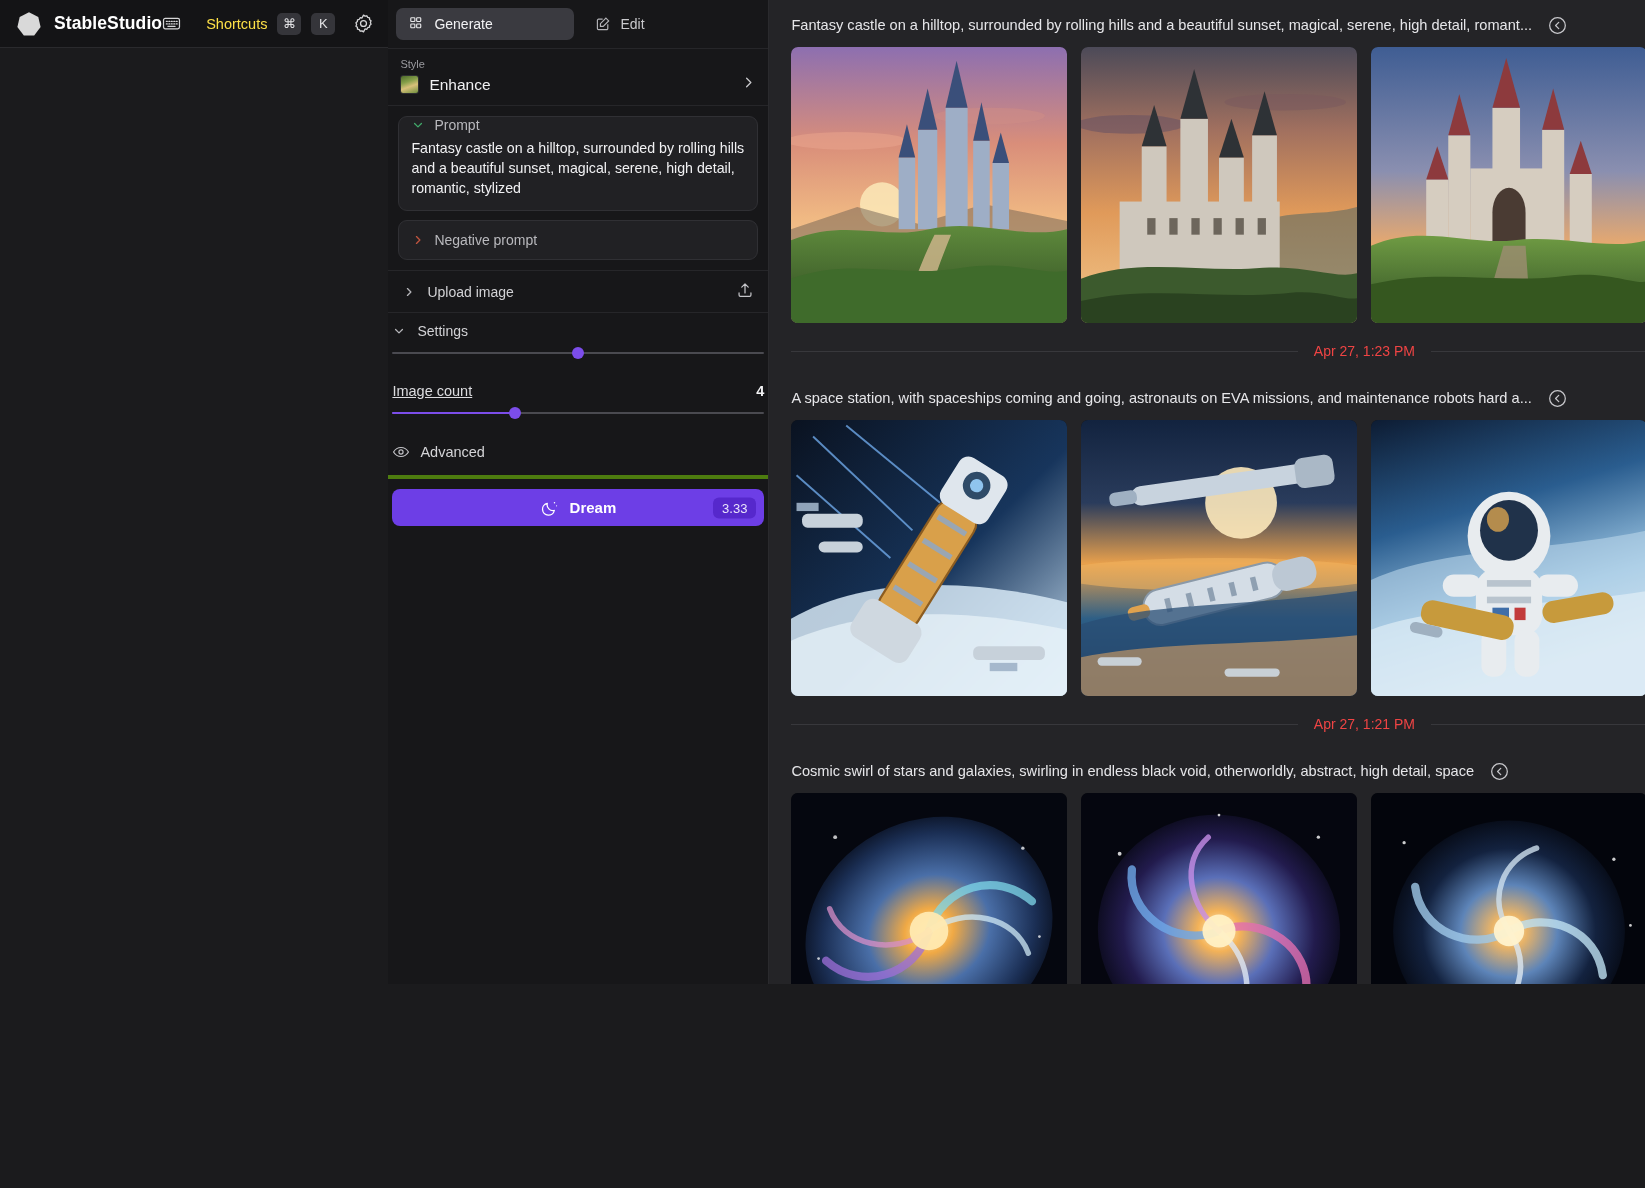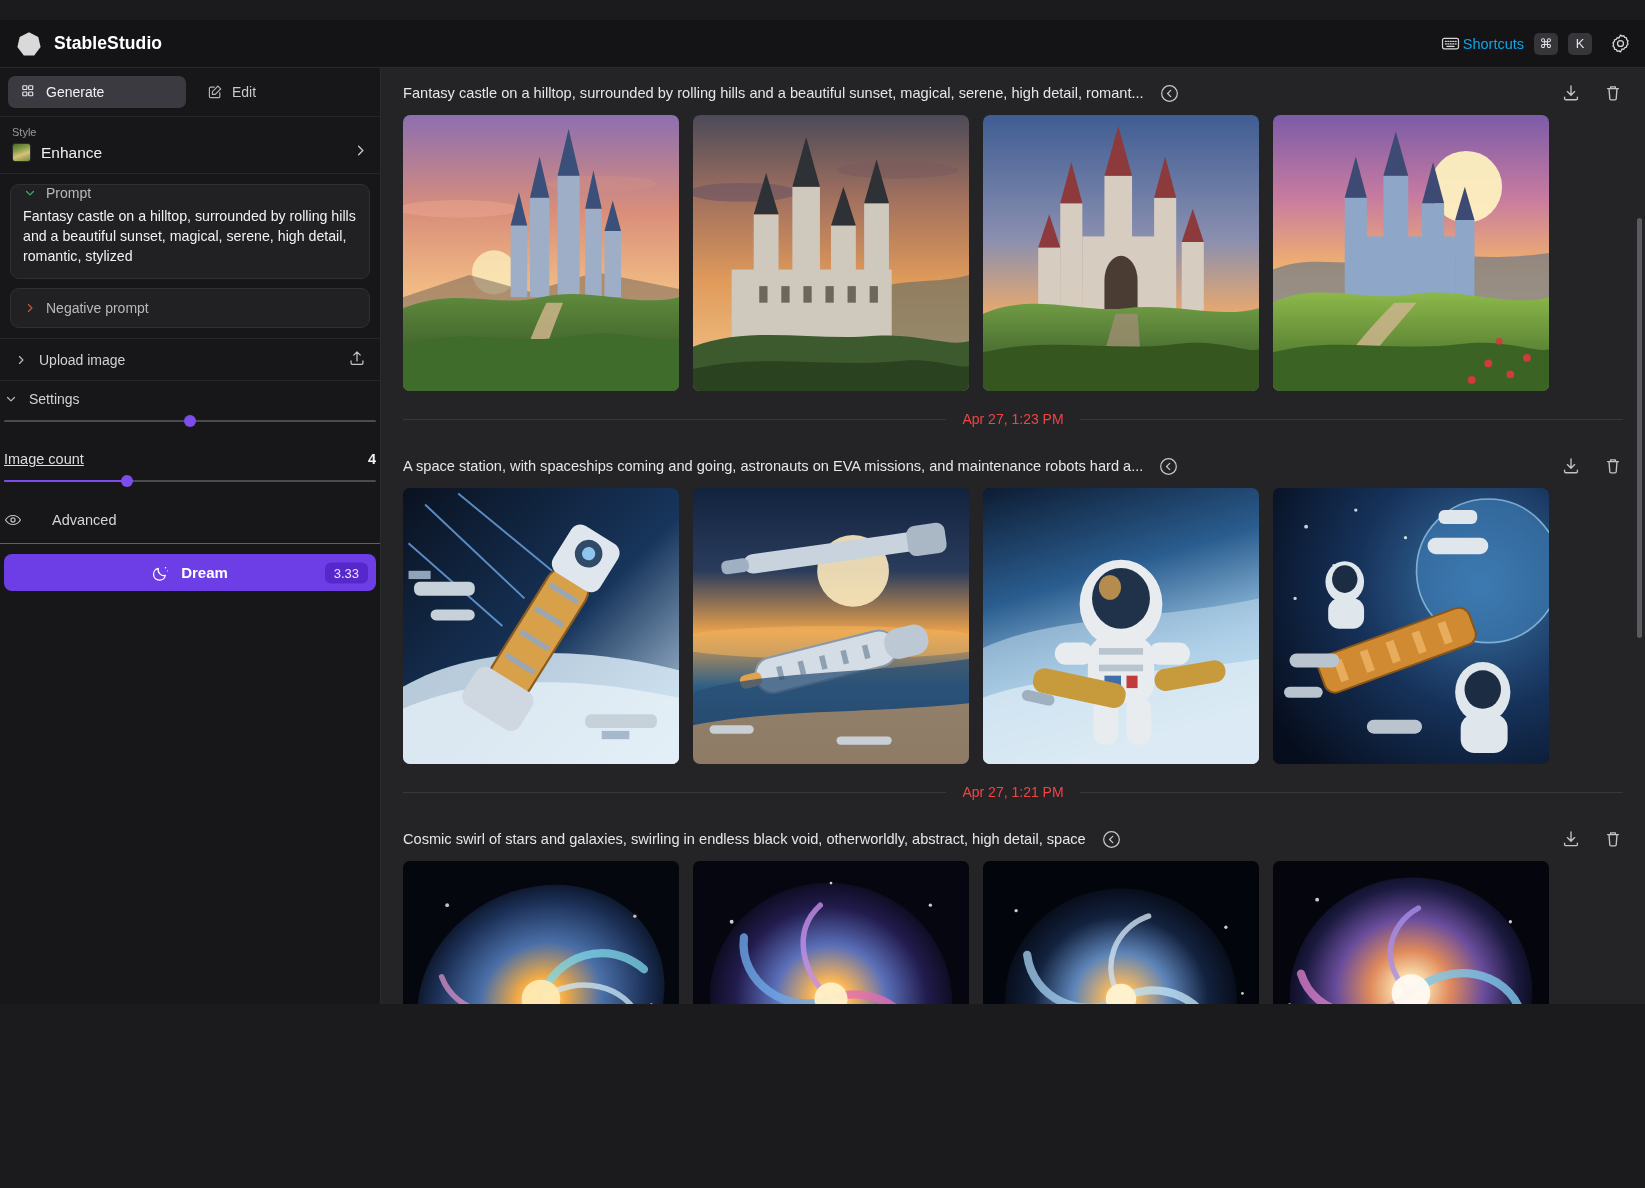--- a/index.html
+++ b/index.html
@@ -3,35 +3,35 @@
 <meta charset="utf-8">
 <style>
   * { box-sizing: border-box; margin: 0; padding: 0; }
   html, body {
     width: 1645px; height: 1188px;
     background: #1b1b1d;
     font-family: "Liberation Sans", sans-serif;
     color: #e8e8e8;
     overflow: hidden;
   }
-  .app { display: flex; flex-direction: column; width: 1645px; height: 984px; margin-top: 20px; }
+  .app { display: flex; flex-direction: row; width: 1645px; height: 984px; }
 
   
   .topbar {
     height: 48px; min-height: 48px;
     background: #141416;
     display: flex; align-items: center;
     padding: 0 14px 0 16px;
     border-bottom: 1px solid #2a2a2d;
   }
   .brand { display: flex; align-items: center; gap: 12px; }
   .brand-logo { width: 26px; height: 26px; display: block; }
   .brand-name { font-size: 17.5px; font-weight: 700; color: #ffffff; letter-spacing: .1px; }
   .topbar-right { margin-left: auto; display: flex; align-items: center; gap: 10px; }
-  .shortcuts { display: flex; align-items: center; gap: 3px; color: #0ea5e9; font-size: 14.5px; }
+  .shortcuts { display: flex; align-items: center; gap: 25px; color: #fde047; font-size: 14.5px; }
   .kbd {
     min-width: 24px; height: 22px; padding: 0 5px;
     background: #35353a; border-radius: 5px;
     display: flex; align-items: center; justify-content: center;
     font-size: 13px; color: #e4e4e6;
   }
   .gear { margin-left: 8px; display: flex; align-items: center; }
 
   
   .body { display: flex; flex: 1; min-height: 0; }
@@ -77,21 +77,21 @@
   .prompt-text { font-size: 14.2px; line-height: 20px; color: #f1f1f3; }
   .card-collapsed { padding: 11px 12px; }
 
   .row-toggle {
     display: flex; align-items: center; gap: 12px;
     padding: 10px 14px; border-bottom: 1px solid #262629;
     font-size: 14px; color: #d2d2d5; cursor: pointer;
   }
   .row-toggle .spacer { margin-left: auto; }
 
-  .settings { padding: 10px 4px 14px; border-bottom: 1px solid #4d7c0f; }
+  .settings { padding: 10px 4px 14px; border-bottom: 4px solid #4d7c0f; }
   .settings-head { display: flex; align-items: center; gap: 12px; font-size: 14px; color: #d2d2d5; }
   .ratio-row {
     display: flex; align-items: center; justify-content: space-between;
     margin-top: 16px; padding: 0 2px;
   }
   .ratio-value { font-size: 14.5px; font-weight: 700; color: #f2f2f4; }
   .slider { position: relative; height: 16px; margin-top: 6px; }
   .slider .track {
     position: absolute; top: 7px; left: 0; right: 0; height: 2px;
     background: #4a4a50; border-radius: 2px;
@@ -104,21 +104,21 @@
     position: absolute; top: 2px; width: 12px; height: 12px; border-radius: 50%;
     background: #7c4dea; transform: translateX(-6px);
   }
   .count-row {
     display: flex; align-items: baseline; justify-content: space-between;
     margin-top: 22px;
   }
   .count-label { font-size: 14.5px; color: #dcdcdf; text-decoration: underline; }
   .count-value { font-size: 14.5px; font-weight: 700; color: #f2f2f4; }
   .advanced-row {
-    display: flex; align-items: center; gap: 30px;
+    display: flex; align-items: center; gap: 10px;
     margin-top: 22px; font-size: 14.5px; color: #d4d4d7; cursor: pointer;
   }
 
   .dream-wrap { padding: 10px 4px; }
   .dream-btn {
     position: relative; width: 100%; height: 37px;
     background: #6d3ee6; border: none; border-radius: 8px;
     display: flex; align-items: center; justify-content: center; gap: 11px;
     color: #fff; font-size: 15px; font-weight: 600; cursor: pointer;
     font-family: "Liberation Sans", sans-serif;

